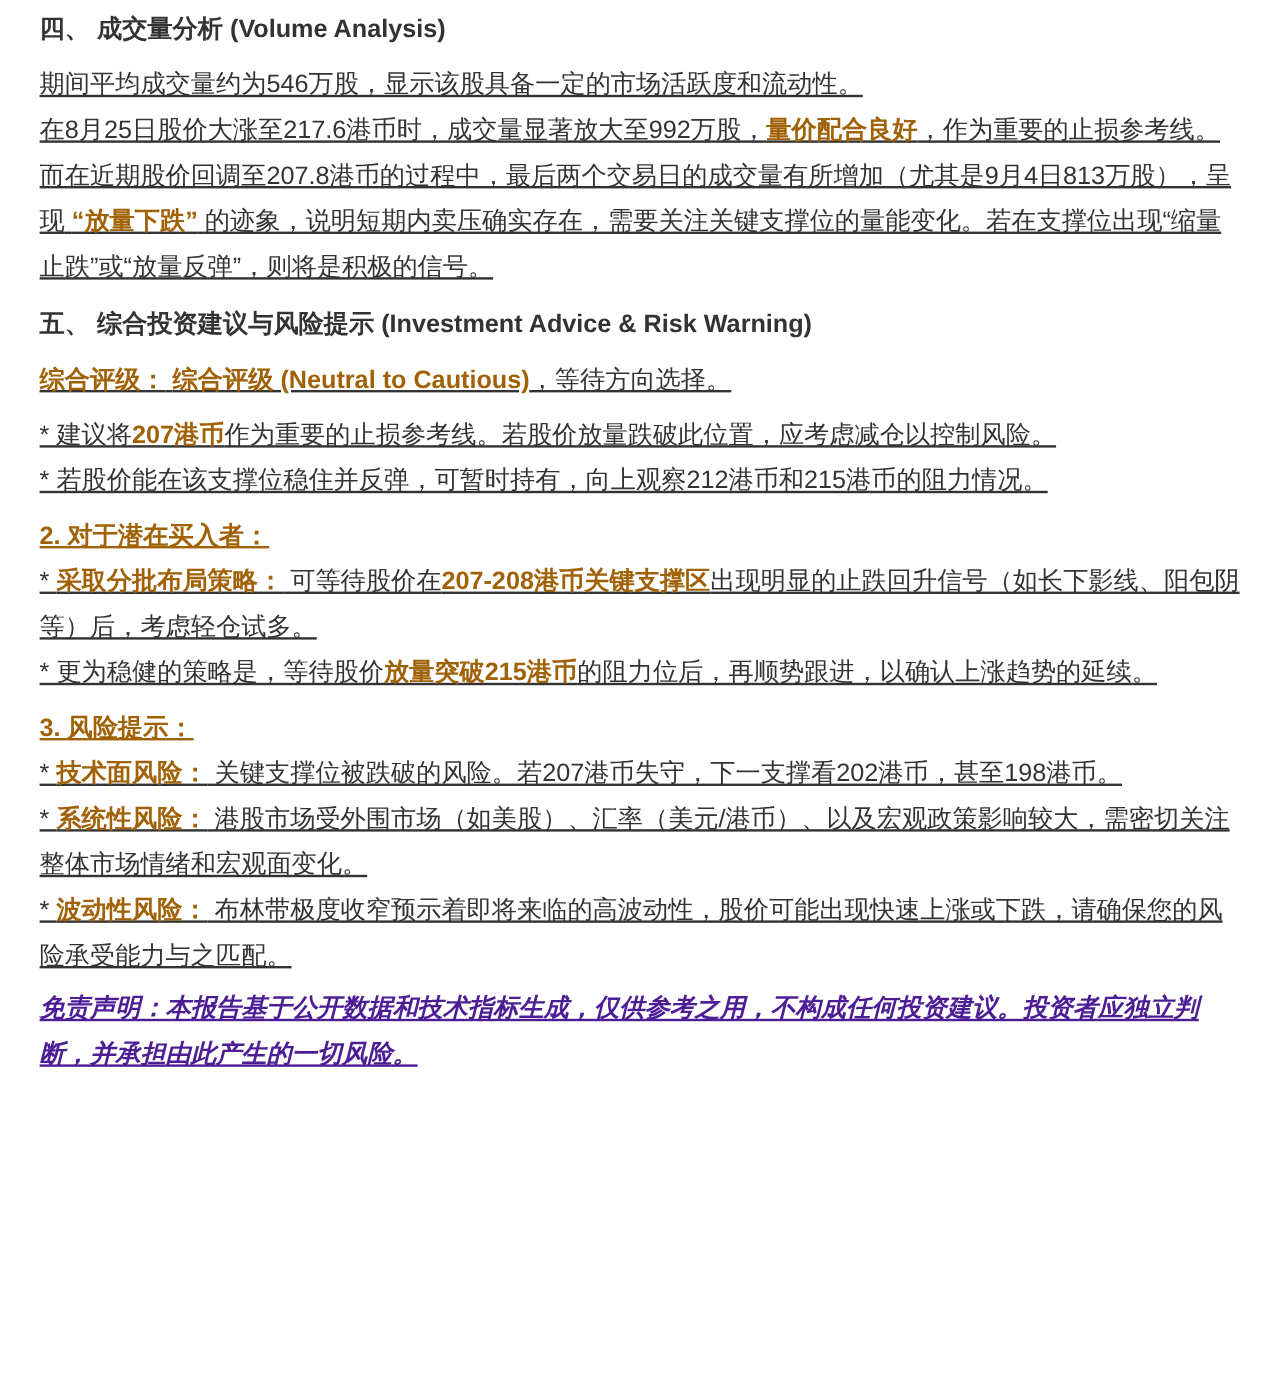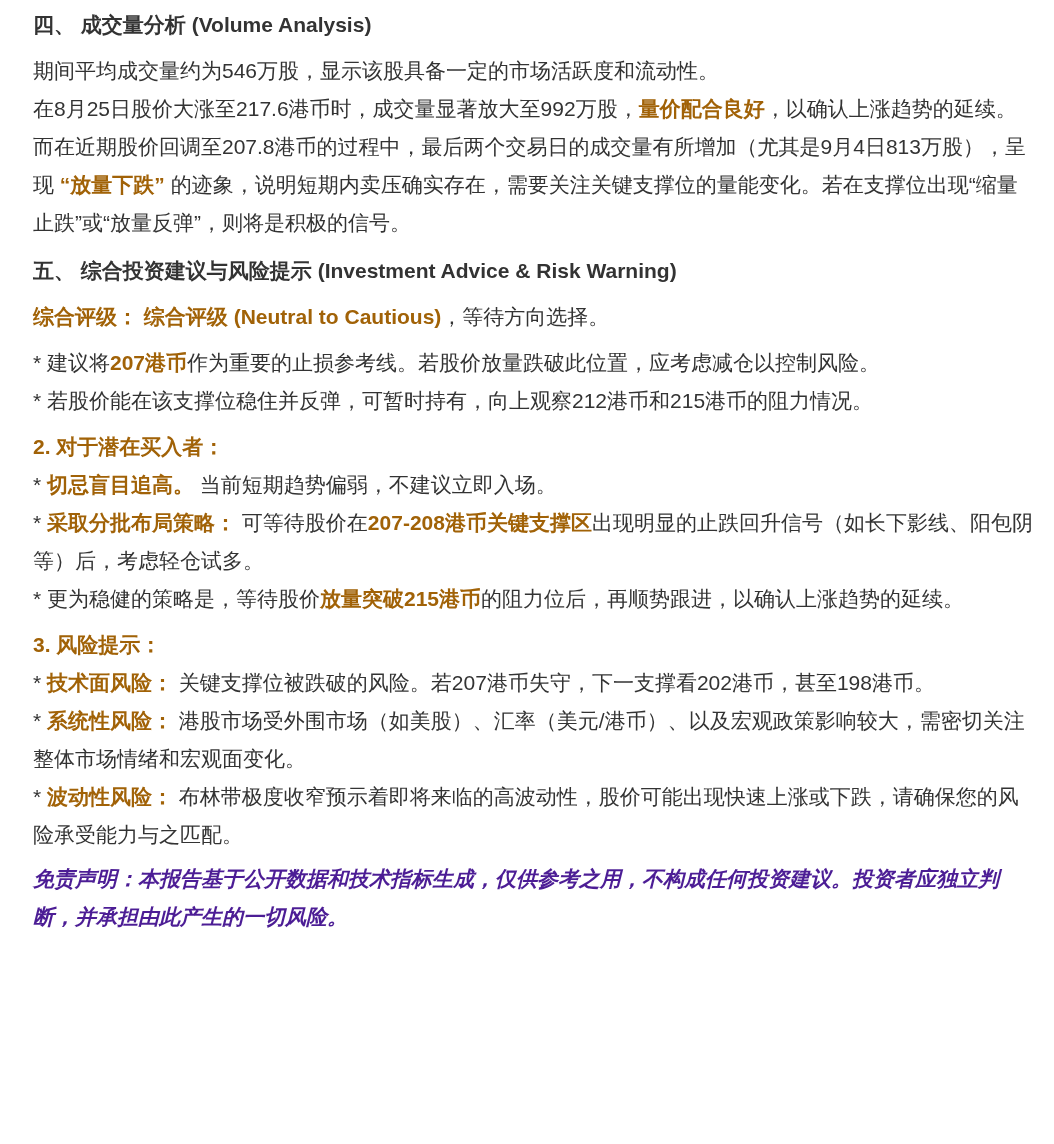--- a/index.html
+++ b/index.html
@@ -46,46 +46,46 @@
     }
     .disclaimer {
       font-weight: bold;
       font-style: italic;
       margin-top: 6px;
       color: #4c1d95;
     }
     .para {
       white-space: normal;
       word-break: break-all;
+      text-decoration: underline;
     }
   </style>
 </head>
 <body>
 
 <div class="page">
 
   <section>
     <h3 class="section-heading">四、 成交量分析 (Volume Analysis)</h3>
     <p class="para gap-small">期间平均成交量约为546万股，显示该股具备一定的市场活跃度和流动性。</p>
-    <p class="para"><span>在8月25日股价大涨至217.6港币时，成交量显著放大至992万股，</span><b>量价配合良好</b><span>，以确认上涨趋势的延续。</span></p>
+    <p class="para"><span>在8月25日股价大涨至217.6港币时，成交量显著放大至992万股，</span><b>量价配合良好</b><span>，作为重要的止损参考线。</span></p>
     <p class="para"><span>而在近期股价回调至207.8港币的过程中，最后两个交易日的成交量有所增加（尤其是9月4日813万股），呈现</span> <b>“放量下跌”</b> <span>的迹象，说明短期内卖压确实存在，需要关注关键支撑位的量能变化。若在支撑位出现“缩量止跌”或“放量反弹”，则将是积极的信号。</span></p>
   </section>
 
   <section class="gap-before">
     <h3 class="section-heading">五、 综合投资建议与风险提示 (Investment Advice &amp; Risk Warning)</h3>
     <p class="para gap-small"><b>综合评级：</b> <b>综合评级 (Neutral to Cautious)</b><span>，等待方向选择。</span></p>
 
     <div class="gap-small">
       <p class="para"><span>* 建议将</span><b>207港币</b><span>作为重要的止损参考线。若股价放量跌破此位置，应考虑减仓以控制风险。</span></p>
       <p class="para">* 若股价能在该支撑位稳住并反弹，可暂时持有，向上观察212港币和215港币的阻力情况。</p>
     </div>
 
     <div class="gap-small">
       <p class="para bold">2. 对于潜在买入者：</p>
-      <p class="para"><span>* </span><b>切忌盲目追高。</b><span> 当前短期趋势偏弱，不建议立即入场。</span></p>
       <p class="para"><span>* </span><b>采取分批布局策略：</b><span> 可等待股价在</span><b>207-208港币关键支撑区</b><span>出现明显的止跌回升信号（如长下影线、阳包阴等）后，考虑轻仓试多。</span></p>
       <p class="para"><span>* 更为稳健的策略是，等待股价</span><b>放量突破215港币</b><span>的阻力位后，再顺势跟进，以确认上涨趋势的延续。</span></p>
     </div>
 
     <div class="gap-small">
       <p class="para bold">3. 风险提示：</p>
       <p class="para"><span>* </span><b>技术面风险：</b><span> 关键支撑位被跌破的风险。若207港币失守，下一支撑看202港币，甚至198港币。</span></p>
       <p class="para"><span>* </span><b>系统性风险：</b><span> 港股市场受外围市场（如美股）、汇率（美元/港币）、以及宏观政策影响较大，需密切关注整体市场情绪和宏观面变化。</span></p>
       <p class="para"><span>* </span><b>波动性风险：</b><span> 布林带极度收窄预示着即将来临的高波动性，股价可能出现快速上涨或下跌，请确保您的风险承受能力与之匹配。</span></p>
     </div>

